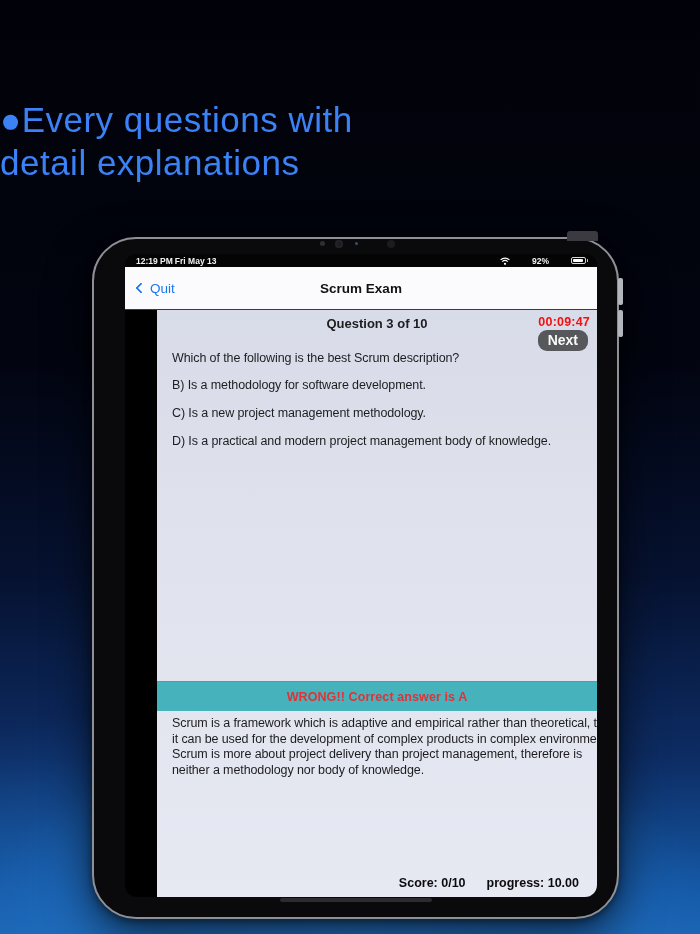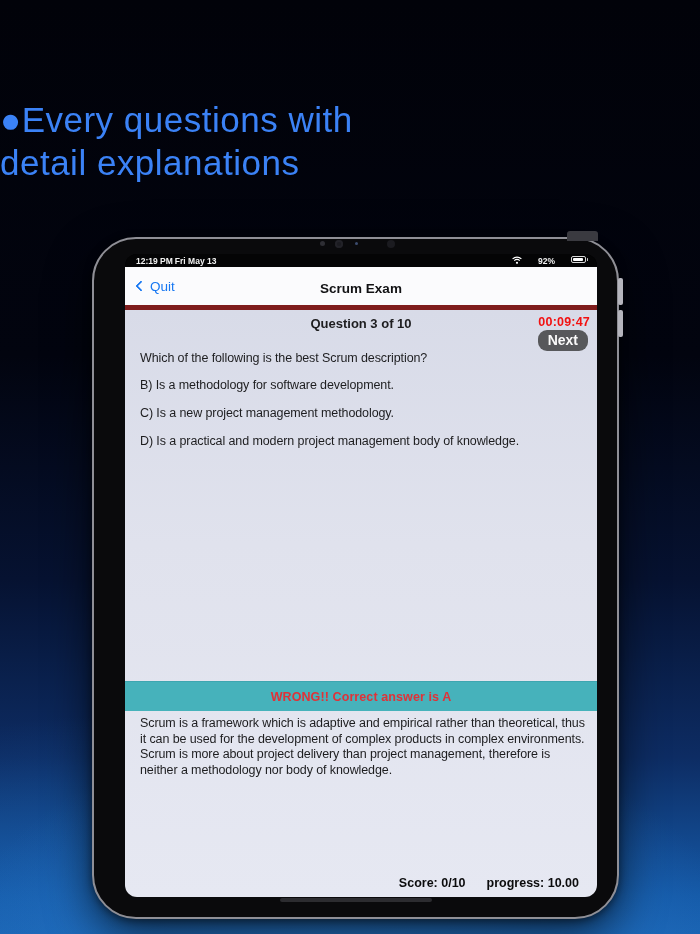--- a/index.html
+++ b/index.html
@@ -53,45 +53,46 @@
     position: absolute; left: 31px; top: 15px; width: 472px; height: 643px;
     background: #000; border-radius: 12px; overflow: hidden;
     display: flex; flex-direction: column;
   }
   .statusbar {
     height: 13px; flex-shrink: 0; background: #040405;
     display: flex; align-items: center; justify-content: space-between;
     padding: 0 11px; color: #f2f2f2; font-size: 8.5px; font-weight: 600;
   }
   .statusbar-left { display: flex; gap: 2px; align-items: center; }
-  .statusbar-right { display: flex; gap: 16px; }
+  .statusbar-right { display: flex; gap: 22px; align-items: center; }
   .battery { width: 15px; height: 7px; border: 1px solid rgba(255,255,255,0.85); border-radius: 2px; position: relative; }
   .battery-fill { position: absolute; left: 1px; top: 1px; bottom: 1px; width: 10px; background: #fff; border-radius: 1px; }
   .battery:after { content:""; position: absolute; right: -3px; top: 1px; width: 1.5px; height: 3px; background: rgba(255,255,255,0.8); border-radius: 1px; }
 
   .nav {
     height: 43px; flex-shrink: 0; background: #fbfbfd;
-    border-bottom: 5px solid #7f1d1d; position: relative;
+    border-bottom: 1px solid #7f1d1d; position: relative;
   }
   .back-btn {
     position: absolute; left: 12px; top: 0; height: 100%;
     display: flex; align-items: center; gap: 5px;
     color: #1677f2; font-size: 13.5px; background: none; border: none; cursor: pointer;
     font-family: inherit;
   }
   .chevron-left {
     display: inline-block; width: 8px; height: 8px;
     border: solid #1677f2; border-width: 2.5px 2.5px 0 0;
     transform: rotate(-135deg); border-radius: 1px;
   }
   .nav-title { text-align: center; line-height: 43px; font-size: 13.5px; font-weight: 700; color: #121214; }
 
   .content {
     flex: 1; position: relative; color: #1d1d1f;
     background: linear-gradient(180deg, #d8dbe8 0%, #e0e2ed 40%, #e6e8f2 100%);
+    margin-left: 32px;
   }
   .q-header { position: absolute; top: 6px; left: 0; width: 100%; text-align: center; font-size: 13px; font-weight: 600; }
   .timer { position: absolute; top: 5px; right: 7px; color: #f21111; font-size: 12.5px; font-weight: 700; letter-spacing: 0.2px; }
   .next-btn {
     position: absolute; top: 20px; right: 9px;
     background: #57585b; color: #fafafa; font-size: 14px; font-weight: 600;
     padding: 2px 10px 3px; border-radius: 9px; border: none; cursor: pointer;
     font-family: inherit;
   }
   .question { position: absolute; top: 41px; left: 15px; right: 10px; font-size: 12.5px; letter-spacing: -0.1px; }

